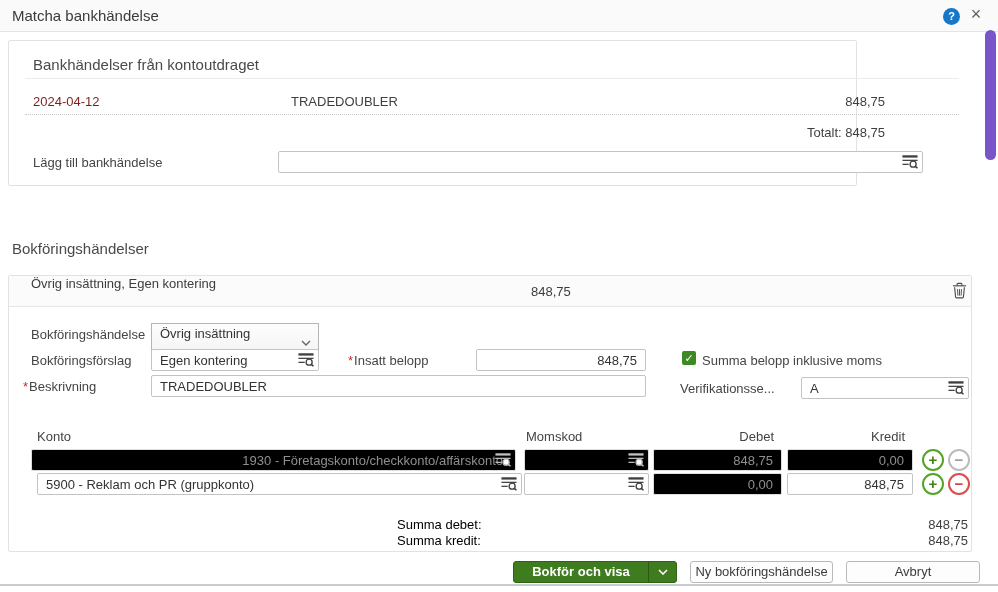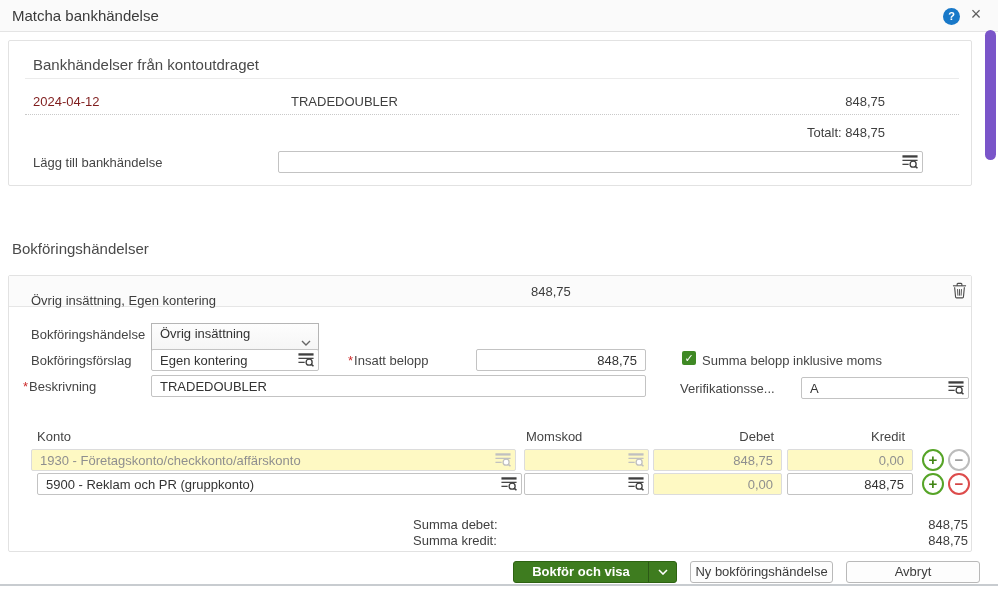--- a/index.html
+++ b/index.html
@@ -16,48 +16,48 @@
   .help-btn { position:absolute; left:943px; top:8px; width:17px; height:17px; border-radius:50%;
     background:#1878c8; color:#fff; font-size:11px; font-weight:bold; text-align:center;
     line-height:17px; cursor:pointer; }
   .close-btn { position:absolute; left:966px; top:4px; font-size:18px; color:#5f5f5f;
     cursor:pointer; width:20px; text-align:center; }
   
   .scroll-thumb { position:absolute; left:985px; top:30px; width:11px; height:130px;
     background:#7a55c9; border-radius:6px; }
   
   .panel { position:absolute; background:#fff; border:1px solid #e2e2e2; border-radius:2px; }
-  .panel-bank { left:8px; top:40px; width:964px; height:146px; }
+  .panel-bank { left:8px; top:40px; width:849px; height:146px; }
   .panel-acc  { left:8px; top:275px; width:964px; height:277px; }
   .panel-heading { position:absolute; left:24px; top:15px; font-size:15px; font-weight:400; color:#4a4a4a; }
   .heading-rule { position:absolute; left:16px; top:37px; width:934px; border-top:1px solid #ebebeb; }
   .section-heading { position:absolute; left:12px; top:240px; font-size:15px; font-weight:400; color:#4a4a4a; }
   
   .bank-date { position:absolute; left:24px; top:53px; color:#7f1d1d; }
   .bank-desc { position:absolute; left:282px; top:53px; color:#3f3f3f; }
   .bank-amount { position:absolute; left:692px; top:53px; width:184px; text-align:right; color:#3f3f3f; }
   .dotted-rule { position:absolute; left:16px; top:73px; width:934px; border-top:1px dotted #c9c9c9; }
   .bank-total { position:absolute; left:692px; top:84px; width:184px; text-align:right; color:#3f3f3f; }
   .add-label { position:absolute; left:24px; top:114px; color:#454545; }
   
   .input-wrap { position:absolute; height:22px; }
   .text-input { position:absolute; left:0; top:0; width:100%; height:22px;
     border:1px solid #c3c3c3; border-radius:2px; background:#fff; padding:0 8px;
     font:13px "Liberation Sans","DejaVu Sans",sans-serif; color:#333; outline:none; }
   .text-input.has-icon { padding-right:12px; }
   .text-input.num { text-align:right; }
-  .text-input.dis { background:#fef9c3; border-color:#dcdcdc; color:#8f8f8f; }
+  .text-input.dis { background:#000000; border-color:#dcdcdc; color:#8f8f8f;text-align:right; }
   .lookup-icon { position:absolute; right:5px; top:3px; width:16px; height:15px;
     color:#3f3f3f; cursor:pointer; }
   .lookup-icon.faded { color:#c0c0c0; cursor:default; }
   .lookup-icon svg { display:block; }
   
   .entry-header { position:absolute; left:0; top:0; width:962px; height:31px;
     background:#fbfbfb; border-bottom:1px solid #e6e6e6; }
-  .entry-title { position:absolute; left:22px; top:17px; color:#3d3d3d; }
+  .entry-title { position:absolute; left:22px; top:0; color:#3d3d3d; }
   .entry-amount { position:absolute; left:522px; top:8px; color:#3d3d3d; }
   .trash-btn { position:absolute; left:943px; top:6px; width:16px; height:18px; cursor:pointer; }
   
   .flabel { position:absolute; color:#454545; }
   .req { color:#cc2a2a; margin-right:1px; }
   .select-box { position:absolute; height:36px; border:1px solid #b5b5b5; border-radius:0;
     background:linear-gradient(#fdfdfd,#f3f3f3); color:#333; padding:0 24px 0 8px;
     line-height:20px; cursor:pointer; }
   .select-chevron { position:absolute; right:7px; top:8px; }
   .checkbox { position:absolute; width:14px; height:14px; background:#3f8924; border-radius:2px;
@@ -65,21 +65,21 @@
   
   .col-head { position:absolute; color:#444; }
   .col-head.num { text-align:right; padding-right:8px; }
   .circle-btn { position:absolute; width:22px; height:22px; border-radius:50%;
     border:2px solid; background:#fff; font-size:15px; font-weight:bold; text-align:center;
     line-height:18px; cursor:pointer; }
   .circle-btn.plus { border-color:#56a427; color:#3f8413; }
   .circle-btn.minus-gray { border-color:#bcbcbc; color:#9a9a9a; }
   .circle-btn.minus-red { border-color:#dd4b4b; color:#d23c3c; }
   
-  .sum-label { position:absolute; left:404px; color:#404040; }
+  .sum-label { position:absolute; left:388px; color:#000000; }
   .sum-value { position:absolute; left:792px; width:167px; text-align:right; color:#3f3f3f; }
   
   .btn { position:absolute; height:22px; border-radius:3px; font-size:13px; text-align:center;
     line-height:20px; cursor:pointer; }
   .btn-white { background:#fdfdfd; border:1px solid #b9b9b9; color:#3c3c3c; }
   .btn-green { left:513px; top:561px; width:164px; background:#3e7c1f; border:1px solid #2e6312;
     color:#fff; display:flex; }
   .btn-green .main-seg { flex:1; font-weight:600; line-height:20px; }
   .btn-green .chev-seg { width:28px; border-left:1px solid rgba(0,0,0,0.28);
     display:flex; align-items:center; justify-content:center; }

